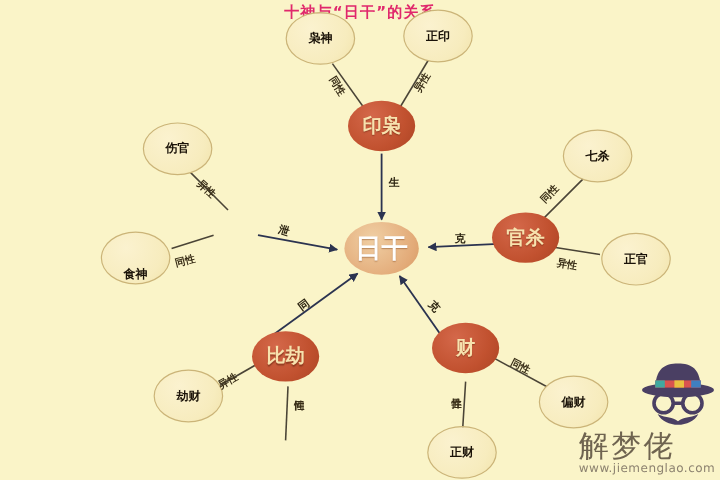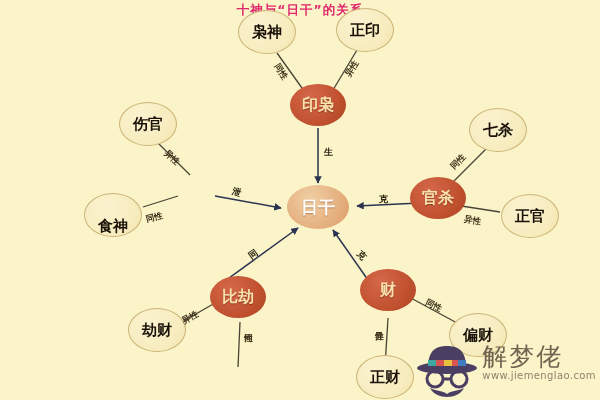--- a/index.html
+++ b/index.html
@@ -48,39 +48,39 @@
     letter-spacing: 0px;
     white-space: nowrap;
     transform: translate(-50%, -50%);
     font-family: "DejaVu Sans", "Liberation Sans", sans-serif;
   }
   .node.center {
     background: #e8b888;
     background: radial-gradient(circle at 38% 32%, #f0cfa4 0%, #e3ab79 70%, #d79a63 100%);
     color: #ffffff;
     border: none;
-    font-size: 17px;
+    font-size: 22px;
     text-shadow: 0 1px 1px rgba(120,60,20,.45);
     width: 62px;
     height: 44px;
   }
   .node.major {
     background: radial-gradient(circle at 36% 30%, #d4684a 0%, #c1512f 60%, #ab4424 100%);
     color: #f7e2ae;
     font-size: 16px;
     width: 56px;
     height: 42px;
     text-shadow: 0 1px 1px rgba(90,30,10,.5);
     text-align: right;
   }
   .node.minor {
     background: radial-gradient(circle at 36% 30%, #fbf2cf 0%, #f7ecbe 65%, #f1e3ab 100%);
     border: 1.4px solid #cbb478;
     color: #1a1208;
-    font-size: 15px;
+    font-size: 10px;
     width: 56px;
     height: 42px;
   }
   .elabel {
     position: absolute;
     font-size: 8.5px;
     color: #3a2f18;
     font-weight: bold;
     white-space: nowrap;
     transform-origin: 50% 50%;
@@ -99,21 +99,23 @@
     color: #2b2310;
     white-space: nowrap;
     font-family: "DejaVu Sans", "Liberation Sans", sans-serif;
   }
   
   .watermark {
     position: absolute;
     right: 4px;
     bottom: 2px;
     display: flex;
+    align-items: flex-end;
     gap: 4px;
+    flex-direction: column;
   }
   .wm-face {
     position: relative;
     width: 62px;
     height: 54px;
     flex: none;
   }
   .wm-text {
     display: flex;
     flex-direction: column;

